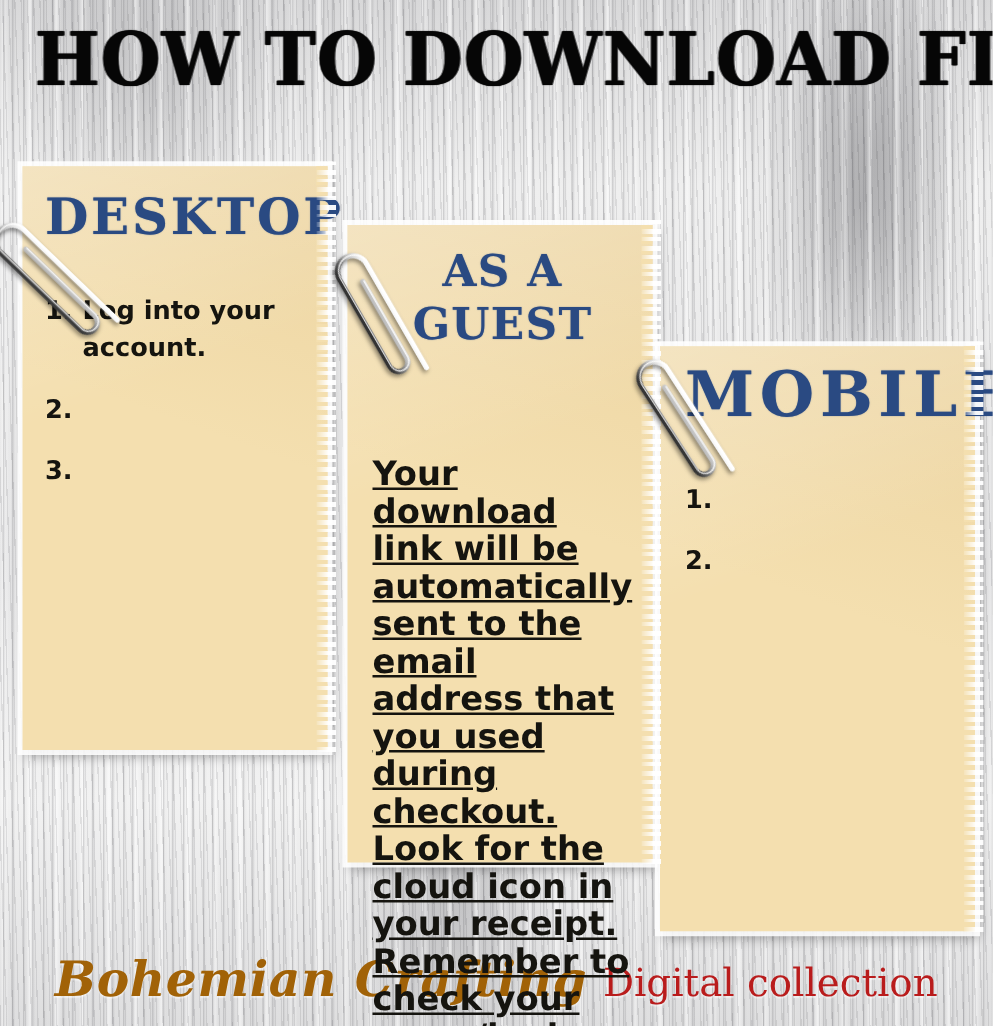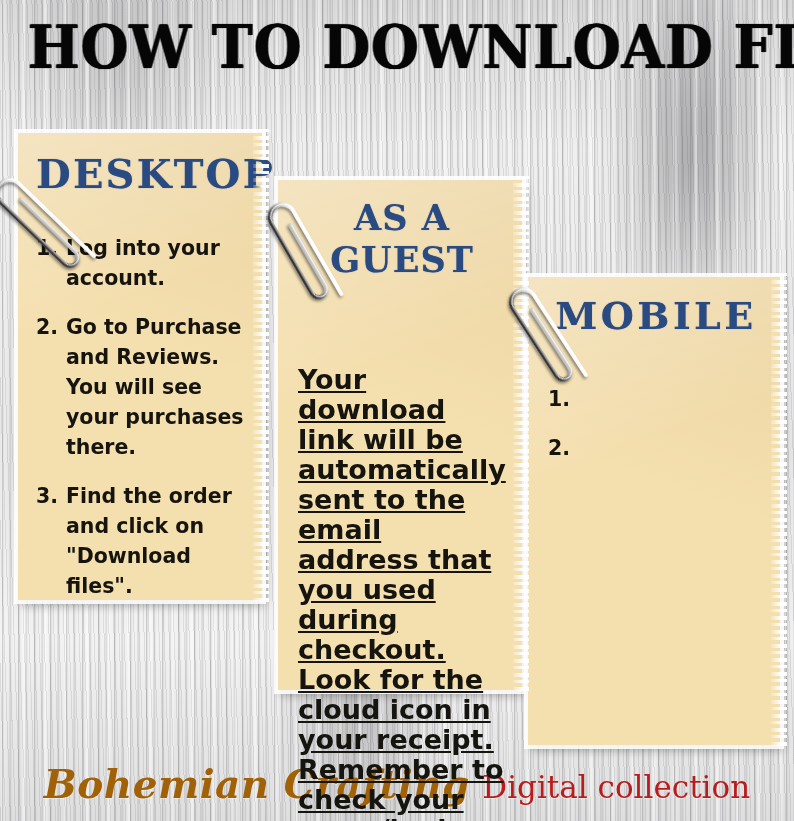--- a/index.html
+++ b/index.html
@@ -123,21 +123,21 @@
   #card-desktop h2{font-size:40px;line-height:46px;margin:4px 0 0 0;}
   #card-desktop .steps{margin-top:36px;font-size:20.5px;line-height:30px;}
   #card-desktop .steps li{margin-bottom:19px;}
   #card-desktop .steps li .num{width:30px;}
 
   #card-guest{left:278px;top:180px;width:244px;height:510px;padding:13px 16px 16px 20px;}
   #card-guest h2{font-size:35px;line-height:42px;margin:4px 0 0 0;letter-spacing:.03em;}
   #card-guest .para{margin-top:84px;font-size:27px;line-height:30px;text-decoration:underline;}
 
   #card-mobile{left:528px;top:277px;width:252px;height:468px;padding:13px 16px 0 20px;}
-  #card-mobile h2{font-size:38px;line-height:44px;margin:4px 0 0 0;letter-spacing:.09em;}
+  #card-mobile h2{font-size:50px;line-height:44px;margin:4px 0 0 0;letter-spacing:.09em;}
   #card-mobile .steps{margin-top:46px;font-size:20.5px;line-height:30px;}
   #card-mobile .steps li{margin-bottom:19px;}
   #card-mobile .steps li .num{width:30px;}
 
   
   .clip{position:absolute;z-index:20;pointer-events:none;}
   .clip svg{display:block;filter:drop-shadow(1px 2px 1.5px rgba(0,0,0,.45));}
 
   
   #footer{
@@ -167,25 +167,23 @@
   <div class="tear"></div>
   <div class="inner">
     <h2>DESKTOP</h2>
     <ul class="steps">
       <li>
         <span class="num">1.</span>
         <span class="txt">Log into your account.</span>
       </li>
       <li>
         <span class="num">2.</span>
-        <span class="txt">Go to Purchase and Reviews. You will see your purchases there.</span>
       </li>
       <li>
         <span class="num">3.</span>
-        <span class="txt">Find the order and click on "Download files".</span>
       </li>
     </ul>
   </div>
 </div>
 
 <div class="card" id="card-guest">
   <div class="tear2"></div>
   <div class="tear"></div>
   <div class="inner">
     <h2>AS A GUEST</h2>

